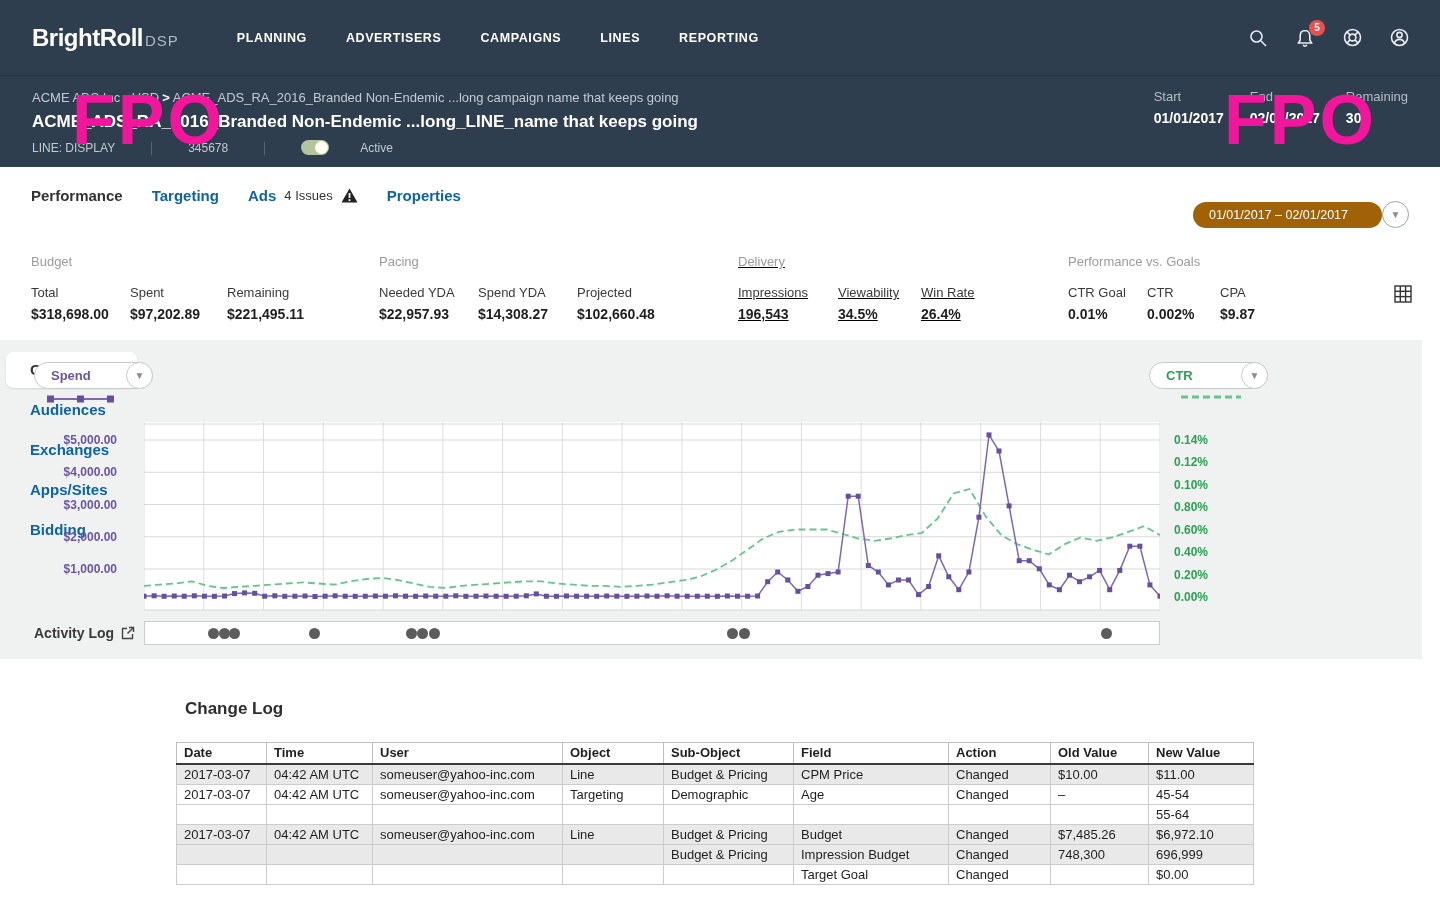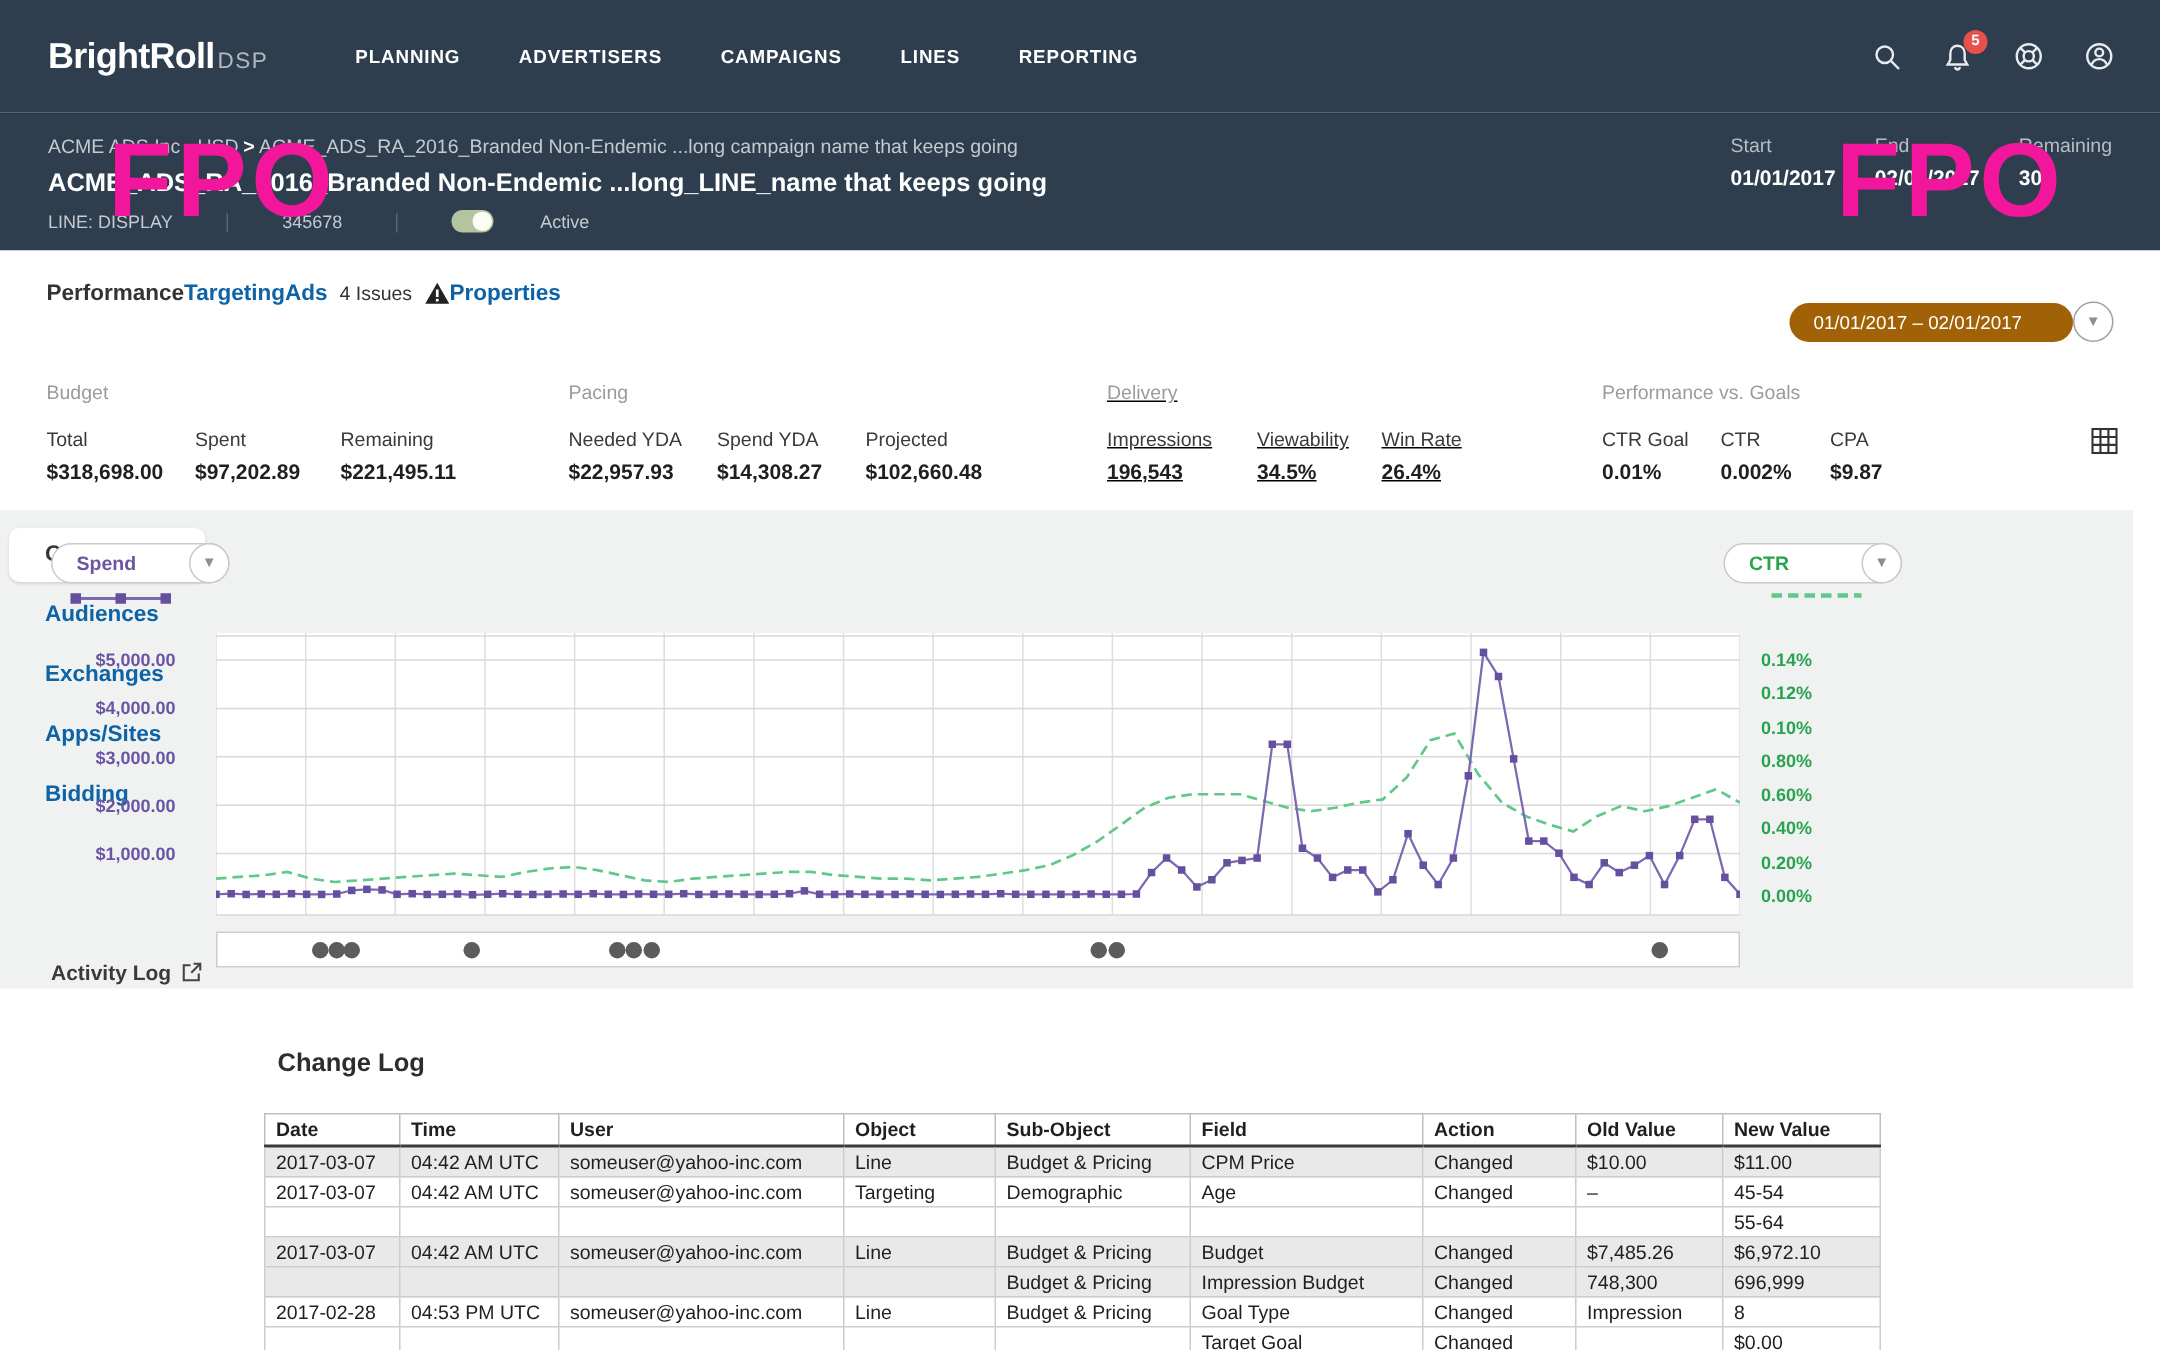--- a/index.html
+++ b/index.html
@@ -33,21 +33,21 @@
   .toggle { width:28px; height:15px; border-radius:8px; background:#b3c49e; position:relative; cursor:pointer; margin-right:7px; }
   .toggle-knob { position:absolute; right:1px; top:1px; width:13px; height:13px; border-radius:50%; background:#fdfdf4; }
   .hdr-dates { position:absolute; right:32px; top:13px; display:flex; gap:26px; }
   .hdr-date-col .lbl { font-size:13px; color:#b6bec6; }
   .hdr-date-col .val { margin-top:6px; font-size:14px; font-weight:700; color:#fff; }
 
   .fpo { position:absolute; color:#f2169c; font-size:70px; font-weight:800; letter-spacing:3px; line-height:1; z-index:5; }
 
   
   .tabsbar { position:absolute; left:0; top:167px; width:1440px; height:65px; background:#fff; }
-  .tabs { position:absolute; left:31px; top:20px; display:flex; align-items:center; }
+  .tabs { position:absolute; left:31px; top:20px; display:flex; align-items:center; gap:29px; }
   .tab { font-size:15px; font-weight:700; color:#0d63a5; cursor:pointer; display:flex; align-items:center; gap:8px; }
   .tab.active { color:#333; }
   .tab-issues { font-size:13px; font-weight:400; color:#333; }
   .date-pill { position:absolute; right:58px; top:35px; height:26px; background:#a16207; border-radius:13px;
     color:#fff; font-size:12.5px; display:flex; align-items:center; padding:0 34px 0 16px; cursor:pointer; }
   .pill-circle { position:absolute; right:-27px; top:-1px; width:27px; height:27px; border-radius:50%;
     background:#fff; border:1px solid #9da1a3; display:flex; align-items:center; justify-content:center;
     color:#8b8f91; font-size:10px; cursor:pointer; }
 
   
@@ -73,21 +73,21 @@
     color:#8b8f91; font-size:10px; }
   .spend-dd { left:34px; top:22px; color:#6a55a4; }
   .ctr-dd { left:1149px; top:22px; color:#2aa351; }
 
   .axis-lbl { position:absolute; font-size:12px; font-weight:700; }
   .axis-left { width:90px; left:27px; text-align:right; color:#6a55a4; }
   .axis-right { left:1174px; color:#2aa351; }
 
   .chart-svg { position:absolute; left:144px; top:80px; }
 
-  .act-label { position:absolute; left:34px; top:300px; font-size:14px; font-weight:700; color:#3a3a3a;
+  .act-label { position:absolute; left:34px; top:285px; font-size:14px; font-weight:700; color:#3a3a3a;
     display:flex; align-items:center; gap:7px; }
   .act-strip { position:absolute; left:144px; top:281px; width:1016px; height:24px; background:#fff;
     border:1px solid #cccccc; }
   .act-dot { position:absolute; top:6px; width:11px; height:11px; border-radius:50%; background:#5c5c5c; cursor:pointer; }
 
   
   .changelog-title { position:absolute; left:185px; top:699px; font-size:17px; font-weight:700; color:#2d2d2d; }
   .changelog { position:absolute; left:176px; top:742px; border-collapse:collapse; font-size:13px; color:#1f1f1f;
     background:#fff; }
   .changelog th { text-align:left; font-weight:700; padding:2px 7px 3px 7px; border:1px solid #bfbfbf;
@@ -558,31 +558,20 @@
         <td></td>
         <td></td>
         <td></td>
         <td>Budget &amp; Pricing</td>
         <td>Impression Budget</td>
         <td>Changed</td>
         <td>748,300</td>
         <td>696,999</td>
       </tr>
       <tr>
-        <td>2017-02-28</td>
-        <td>04:53 PM UTC</td>
-        <td>someuser@yahoo-inc.com</td>
-        <td>Line</td>
-        <td>Budget &amp; Pricing</td>
-        <td>Goal Type</td>
-        <td>Changed</td>
-        <td>Impression</td>
-        <td>8</td>
-      </tr>
-      <tr>
         <td></td>
         <td></td>
         <td></td>
         <td></td>
         <td></td>
         <td>Target Goal</td>
         <td>Changed</td>
         <td></td>
         <td>$0.00</td>
       </tr>

